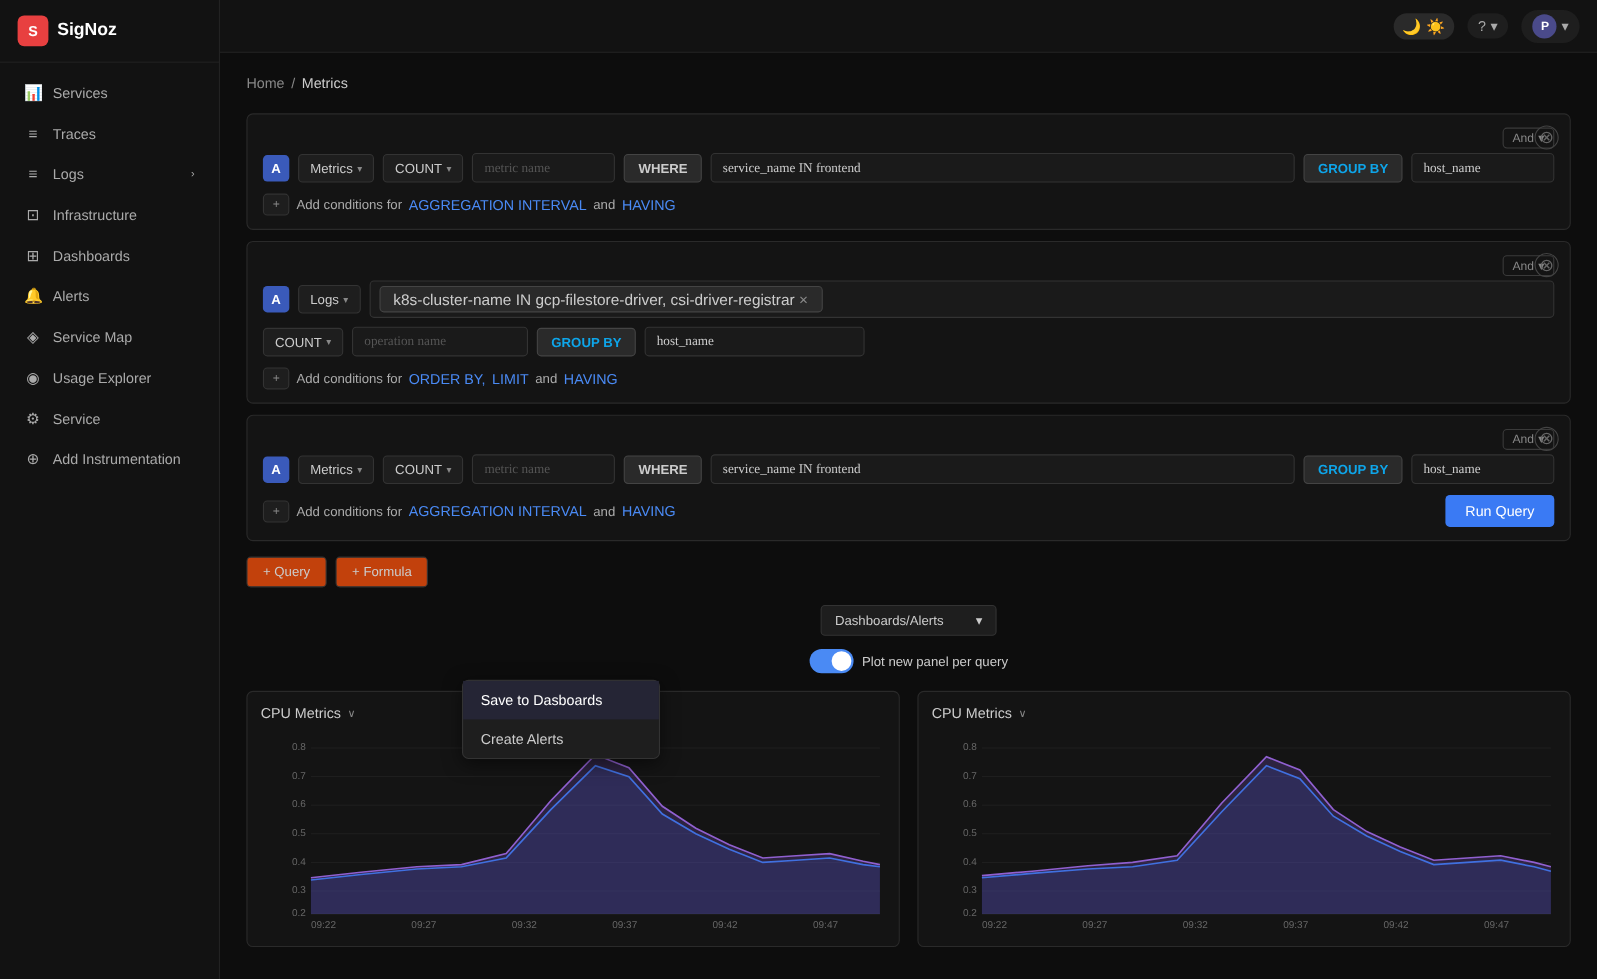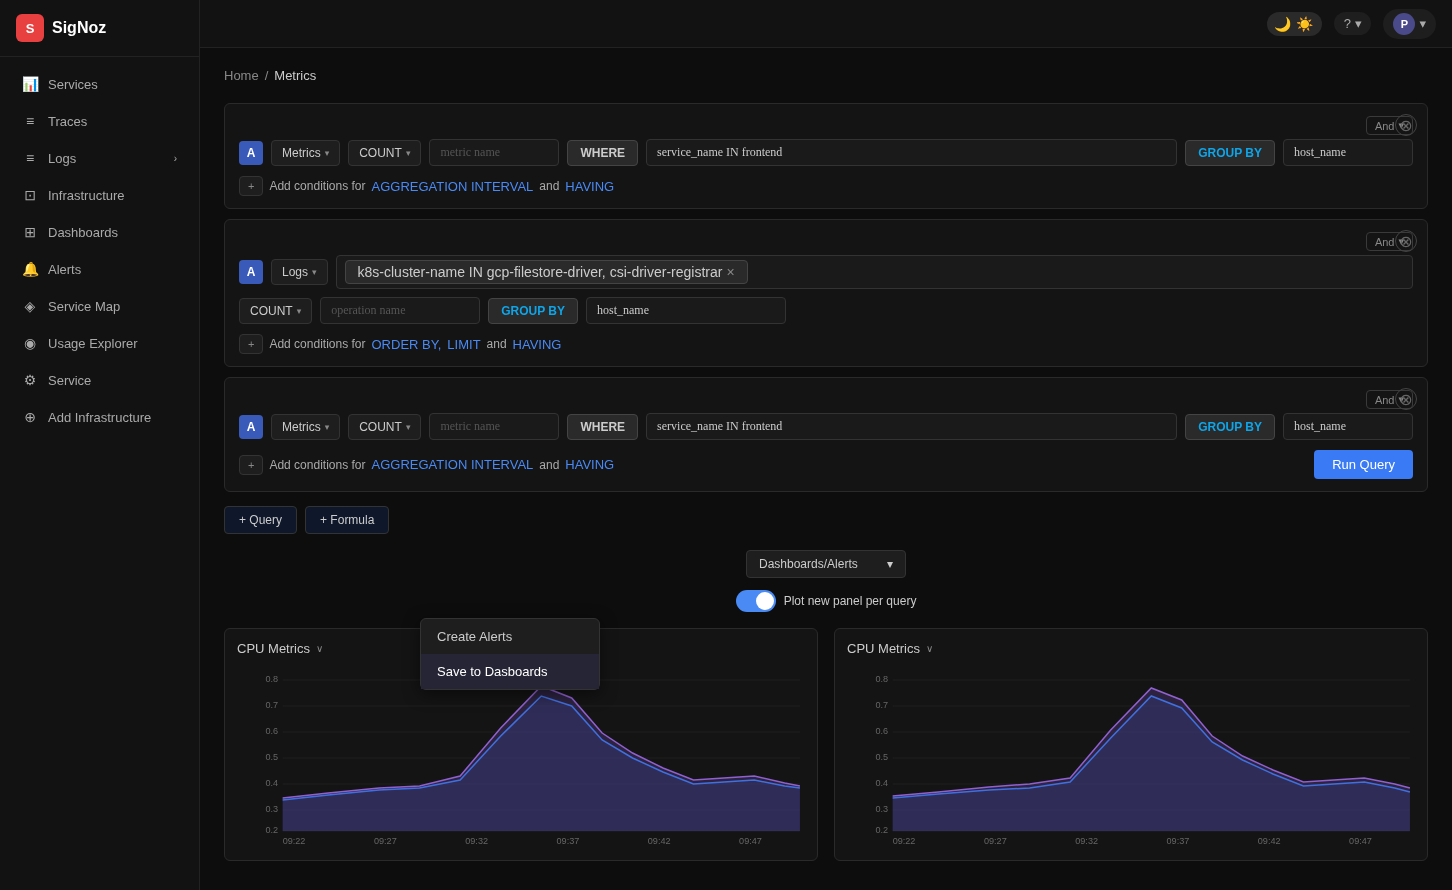--- a/index.html
+++ b/index.html
@@ -174,21 +174,21 @@
       background: #1a1a1a; border: 1px solid #333; color: #ccc;
       border-radius: 4px; padding: 4px 8px; font-size: 12px;
       display: flex; align-items: center; gap: 6px; flex: 1; flex-wrap: wrap;
     }
 
     
     .actions-row {
       display: flex; align-items: center; gap: 8px; margin-top: 14px; margin-bottom: 16px;
     }
     .action-btn {
-      background: #0f172a; border: 1px solid #333; color: #ccc;
+      background: #c2410c; border: 1px solid #333; color: #ccc;
       border-radius: 4px; padding: 6px 14px; font-size: 12px; cursor: pointer;
       display: flex; align-items: center; gap: 6px;
     }
 
     
     .bottom-row {
       display: flex; align-items: center; gap: 12px; margin-bottom: 16px; flex-direction: column;
     }
     .destination-select {
       background: #1e1e1e; border: 1px solid #333; color: #ccc;
@@ -302,21 +302,21 @@
     <div class="nav-item">
       <span class="nav-icon">◉</span>
       <span class="nav-label">Usage Explorer</span>
     </div>
     <div class="nav-item">
       <span class="nav-icon">⚙</span>
       <span class="nav-label">Service</span>
     </div>
     <div class="nav-item">
       <span class="nav-icon">⊕</span>
-      <span class="nav-label">Add Infrastructure</span>
+      <span class="nav-label">Add Instrumentation</span>
     </div>
   </nav>
 </div>
 
 <div id="main">
 
   <div id="topbar">
     <div class="topbar-theme-toggle">
       <span>🌙</span>
       <span>☀️</span>
@@ -466,25 +466,25 @@
       </div>
       <div class="toggle-wrapper">
         <div class="toggle">
           <div class="toggle-knob"></div>
         </div>
         <span class="toggle-label">Plot new panel per query</span>
       </div>
     </div>
 
     <div class="dropdown-menu">
+      <div class="dropdown-item active">
+        <span>Save to Dasboards</span>
+      </div>
       <div class="dropdown-item">
         <span>Create Alerts</span>
-      </div>
-      <div class="dropdown-item active">
-        <span>Save to Dasboards</span>
       </div>
     </div>
 
     <div class="charts-row">
 
       <div class="chart-card">
         <div class="chart-header">
           <span class="chart-title">CPU Metrics</span>
           <span class="chevron">∨</span>
         </div>

